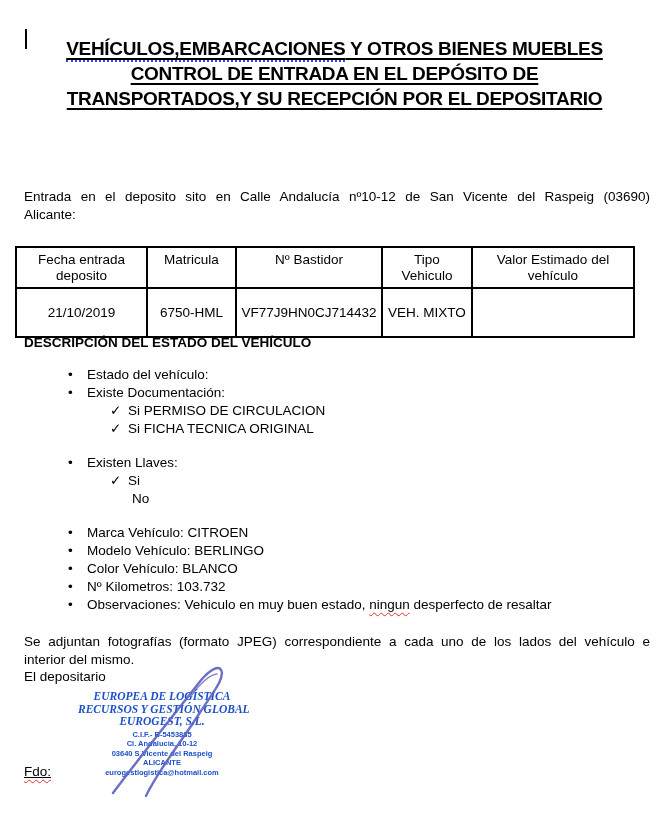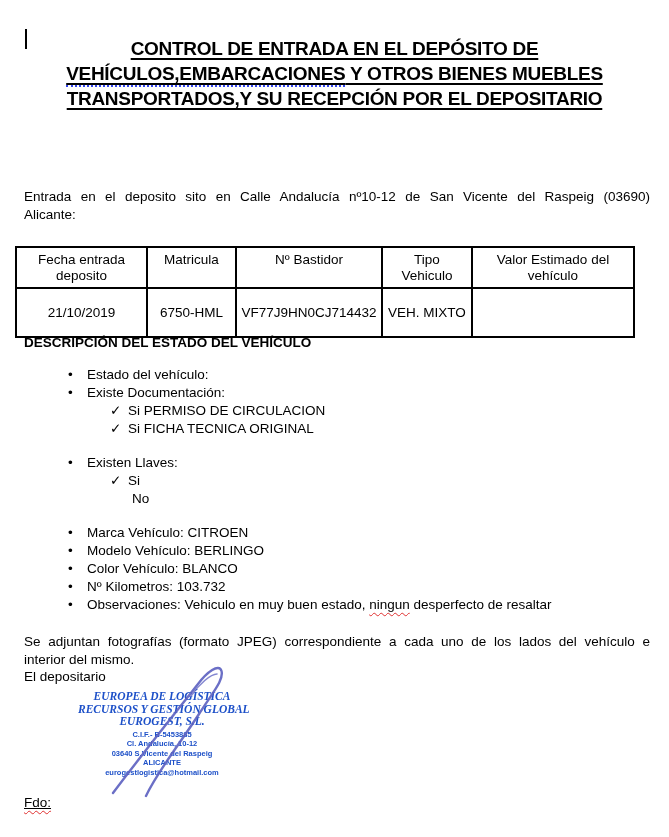--- a/index.html
+++ b/index.html
@@ -90,32 +90,32 @@
     font-family:"Liberation Sans",sans-serif;
     font-weight:bold;font-size:7.5px;line-height:9.5px;
     white-space:nowrap;
   }
   .stamp .small.first{margin-top:2px;}
 
   
   .signature{position:absolute;left:95px;top:662px;width:145px;height:145px;pointer-events:none;}
 
   
-  .fdo{position:absolute;top:795px;left:24px;font-size:13.5px;text-decoration:underline;}
+  .fdo{position:absolute;top:764px;left:24px;font-size:13.5px;text-decoration:underline;}
 </style>
 </head>
 <body>
 
 <div class="page">
 
   <div class="caret"></div>
 
   <div class="title">
+    <div><span class="spell-blue">VEHÍCULOS,EMBARCACIONES</span><span> Y OTROS BIENES MUEBLES</span></div>
     <div>CONTROL DE ENTRADA EN EL DEPÓSITO DE</div>
-    <div><span class="spell-blue">VEHÍCULOS,EMBARCACIONES</span><span> Y OTROS BIENES MUEBLES</span></div>
     <div>TRANSPORTADOS,Y SU RECEPCIÓN POR EL DEPOSITARIO</div>
   </div>
 
   <div class="intro">
     <div class="justify-full">Entrada en el deposito sito en Calle Andalucía nº10-12 de San Vicente del Raspeig (03690)</div>
     <div>Alicante:</div>
   </div>
 
   <table class="dep">
     <colgroup>

